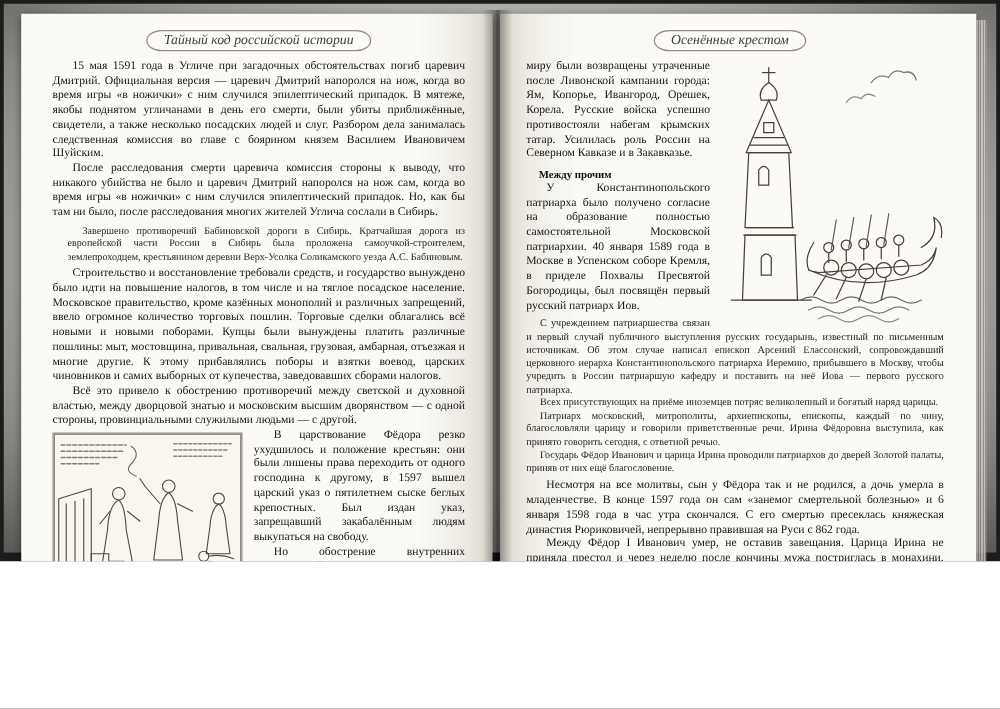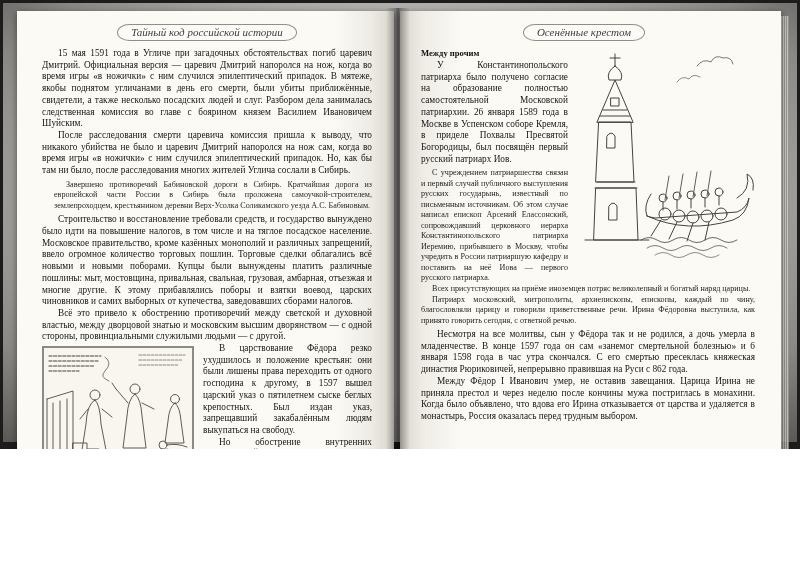--- a/index.html
+++ b/index.html
@@ -52,21 +52,21 @@
   .bt {
     font-size: 9.3px; line-height: 1.26; text-align: justify;
     text-indent: 16px; color: #151515;
   }
   .bt.noindent { text-indent: 0; }
   .inset {
     font-size: 8.1px; line-height: 1.3; text-align: justify;
     margin: 3px 0 3px 12px; text-indent: 12px; color: #262626;
   }
   .aside-title {
-    font-weight: bold; font-size: 8.6px; margin: 4px 0 2px 0; color: #111;
+    font-weight: bold; font-size: 8.6px; margin: 4px 0 2px 10px; color: #111;
   }
   .small {
     font-size: 8.1px; line-height: 1.3; text-align: justify;
     text-indent: 11px; color: #242424;
   }
   .small-group { margin: 3px 0 3px 0; }
   .illu-left { float: left; width: 152px; margin: 3px 9px 1px 0; }
   .illu-left .frame { border: 1px solid #8d8a83; background: #f8f6ef; }
   .illu-left svg { display: block; }
   .illu-caption {
@@ -86,21 +86,21 @@
 <div class="scene">
   <div class="mat"></div>
   <div class="page-edges"></div>
 
   <div class="page left">
     <div class="content pl">
       <div class="running-head center">
         <span class="cartouche">Тайный код российской истории</span>
       </div>
       <p class="bt">15 мая 1591 года в Угличе при загадочных обстоятельствах погиб царевич Дмитрий. Официальная версия — царевич Дмитрий напоролся на нож, когда во время игры «в ножички» с ним случился эпилептический припадок. В мятеже, якобы поднятом угличанами в день его смерти, были убиты приближённые, свидетели, а также несколько посадских людей и слуг. Разбором дела занималась следственная комиссия во главе с боярином князем Василием Ивановичем Шуйским.</p>
-      <p class="bt">После расследования смерти царевича комиссия пришла к выводу, что никакого убийства не было и царевич Дмитрий напоролся на нож сам, когда во время игры «в ножички» с ним случился эпилептический припадок. Но, как бы там ни было, после расследования многих жителей Углича сослали в Сибирь.</p>
+      <p class="bt">После расследования смерти царевича комиссия стороны к выводу, что никакого убийства не было и царевич Дмитрий напоролся на нож сам, когда во время игры «в ножички» с ним случился эпилептический припадок. Но, как бы там ни было, после расследования многих жителей Углича сослали в Сибирь.</p>
       <p class="inset">Завершено противоречий Бабиновской дороги в Сибирь. Кратчайшая дорога из европейской части России в Сибирь была проложена самоучкой-строителем, землепроходцем, крестьянином деревни Верх-Усолка Соликамского уезда А.С. Бабиновым.</p>
       <p class="bt">Строительство и восстановление требовали средств, и государство вынуждено было идти на повышение налогов, в том числе и на тяглое посадское население. Московское правительство, кроме казённых монополий и различных запрещений, ввело огромное количество торговых пошлин. Торговые сделки облагались всё новыми и новыми поборами. Купцы были вынуждены платить различные пошлины: мыт, мостовщина, привальная, свальная, грузовая, амбарная, отъезжая и многие другие. К этому прибавлялись поборы и взятки воевод, царских чиновников и самих выборных от купечества, заведовавших сборами налогов.</p>
       <p class="bt">Всё это привело к обострению противоречий между светской и духовной властью, между дворцовой знатью и московским высшим дворянством — с одной стороны, провинциальными служилыми людьми — с другой.</p>
 
       <div class="illu-left">
         <div class="frame">
           <svg viewBox="0 0 150 118" width="150" height="118" aria-hidden="true">
             <rect x="0.5" y="0.5" width="149" height="117" fill="#f8f6ef" stroke="#8d8a83"></rect>
             <g stroke="#4e4b45" fill="none" stroke-width="0.9" stroke-linecap="round">
               <path d="M6 9 h52 M6 14 h50 M6 19 h46 M6 24 h30" stroke-dasharray="3 1.6" stroke-width="1.3" opacity="0.7"></path>
@@ -175,29 +175,31 @@
               <path d="M142 148 v9"></path>
             <path d="M92 128 l-4 24 M106 126 l-4 24 M120 124 l-4 25 M134 123 l-4 25" opacity="0.85"></path>
             <path d="M84 172 l-10 16 M100 174 l-8 17 M116 175 l-6 18 M132 174 l-4 18"></path>
             <path d="M64 192 q8 -5 16 0 t16 0 t16 0 t16 0 t16 0 t16 0" opacity="0.8"></path>
             <path d="M70 200 q8 -5 16 0 t16 0 t16 0 t16 0 t16 0" opacity="0.7"></path>
             <path d="M78 207 q8 -5 16 0 t16 0 t16 0 t16 0" opacity="0.6"></path>
           </g>
         </svg>
       </div>
 
+      <p class="bt noindent">миру были возвращены утраченные после Ливонской кампании города: Ям, Копорье, Ивангород, Орешек, Корела. Русские войска успешно противостояли набегам крымских татар. Усилилась роль России на Северном Кавказе и в Закавказье.</p>
 
       <div class="aside-title">Между прочим</div>
 
-      <p class="bt">У Константинопольского патриарха было получено согласие на образование полностью самостоятельной Московской патриархии. 26 января 1589 года в Москве в Успенском соборе Кремля, в приделе Похвалы Пресвятой Богородицы, был посвящён первый русский патриарх Иов.</p>
+      <p class="bt">У Константинопольского патриарха было получено согласие на образование полностью самостоятельной Московской патриархии. 40 января 1589 года в Москве в Успенском соборе Кремля, в приделе Похвалы Пресвятой Богородицы, был посвящён первый русский патриарх Иов.</p>
 
       <div class="small-group">
         <p class="small">С учреждением патриаршества связан и первый случай публичного выступления русских государынь, известный по письменным источникам. Об этом случае написал епископ Арсений Елассонский, сопровождавший церковного иерарха Константинопольского патриарха Иеремию, прибывшего в Москву, чтобы учредить в России патриаршую кафедру и поставить на неё Иова — первого русского патриарха.</p>
         <p class="small">Всех присутствующих на приёме иноземцев потряс великолепный и богатый наряд царицы.</p>
         <p class="small">Патриарх московский, митрополиты, архиепископы, епископы, каждый по чину, благословляли царицу и говорили приветственные речи. Ирина Фёдоровна выступила, как принято говорить сегодня, с ответной речью.</p>
+        <p class="small">Государь Фёдор Иванович и царица Ирина проводили патриархов до дверей Золотой палаты, приняв от них ещё благословение.</p>
       </div>
 
       <p class="bt">Несмотря на все молитвы, сын у Фёдора так и не родился, а дочь умерла в младенчестве. В конце 1597 года он сам «занемог смертельной болезнью» и 6 января 1598 года в час утра скончался. С его смертью пресеклась княжеская династия Рюриковичей, непрерывно правившая на Руси с 862 года.</p>
       <p class="bt">Между Фёдор I Иванович умер, не оставив завещания. Царица Ирина не приняла престол и через неделю после кончины мужа постриглась в монахини. Когда было объявлено, что вдова его Ирина отказывается от царства и удаляется в монастырь, Россия оказалась перед трудным выбором.</p>
     </div>
   </div>
 
   <div class="spine"></div>
 </div>
 

